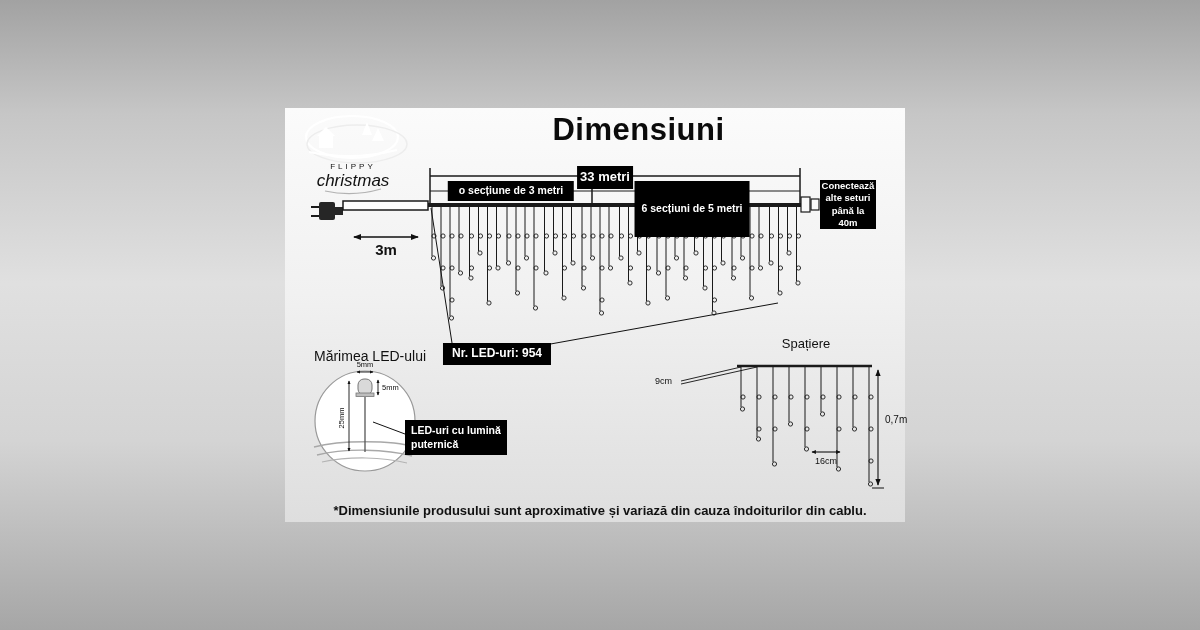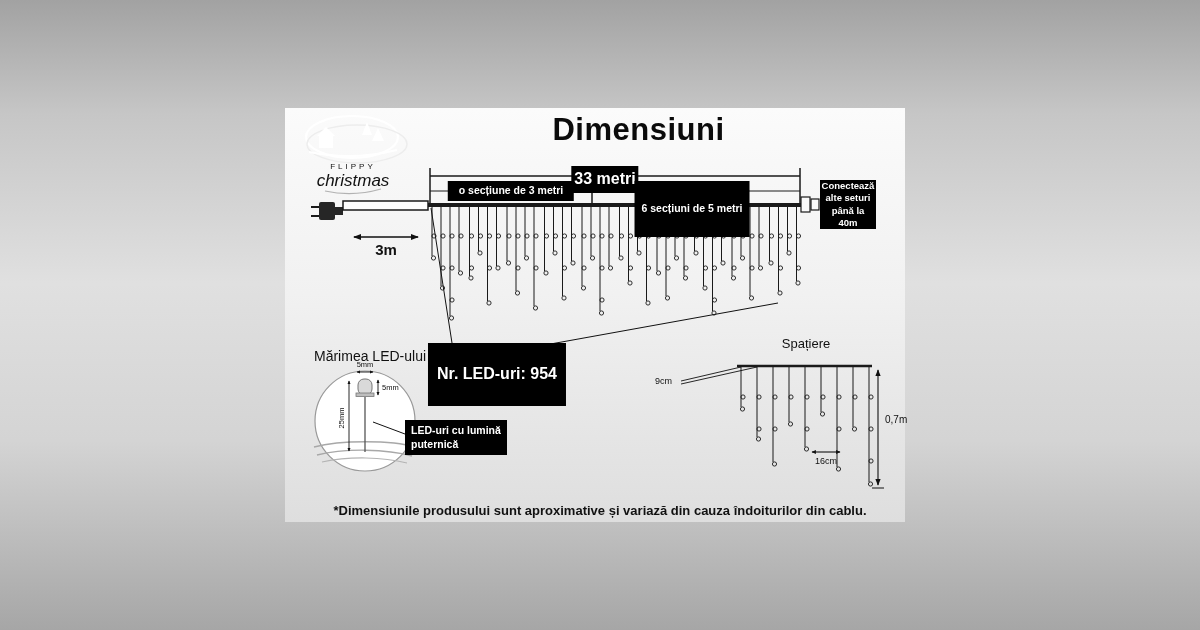--- a/index.html
+++ b/index.html
@@ -274,35 +274,35 @@
       <line x1="349" y1="381" x2="349" y2="451" stroke="#111" stroke-width="0.9" marker-start="url(#mS)" marker-end="url(#mS)"></line>
       <text x="365" y="367" text-anchor="middle" font-size="7.5">5mm</text>
       <text x="382" y="390" font-size="7.5">5mm</text>
       <text x="344" y="418" font-size="7.5" text-anchor="middle" transform="rotate(-90 344 418)">25mm</text>
       <line x1="405" y1="434" x2="373" y2="422" stroke="#111" stroke-width="1"></line>
     </g>
   </svg>
 
   <div class="title">Dimensiuni</div>
 
-  <div class="blk ctr" style="left:605px;top:166px;padding:3px 3px;font-size:16px">33 metri</div>
+  <div class="blk ctr" style="left:605px;top:166px;padding:3px 3px;font-size:13px">33 metri</div>
 
   <div class="blk ctr" style="left:511px;top:181px;padding:3px 11px;font-size:10.5px;white-space:nowrap">o secțiune de 3 metri</div>
 
   <div class="blk ctr" style="left:692px;top:181px;padding:21px 7px;font-size:10.5px;white-space:nowrap">6 secțiuni de 5 metri</div>
 
   <div class="blk" style="left:820px;top:180px;width:56px;padding:0 2px;font-size:9.5px">
     <span>Conectează</span>
     <span>alte seturi</span>
     <span>până la 40m</span>
   </div>
 
   <div class="lbl ctr" style="left:386px;top:241px;font-size:15px;font-weight:bold">3m</div>
 
-  <div class="blk ctr" style="left:497px;top:343px;padding:21px 9px;font-size:16px;white-space:nowrap">Nr. LED-uri: 954</div>
+  <div class="blk ctr" style="left:497px;top:343px;padding:3px 9px;font-size:12px;white-space:nowrap">Nr. LED-uri: 954</div>
 
   <div class="lbl" style="left:314px;top:348px;font-size:14px;font-weight:normal">Mărimea LED-ului</div>
 
   <div class="blk" style="left:405px;top:420px;padding:4px 6px;font-size:10.5px;align-items:flex-start;text-align:left">
     <span>LED-uri cu lumină</span>
     <span>puternică</span>
   </div>
 
   <div class="lbl ctr" style="left:806px;top:336px;font-size:13px;font-weight:normal">Spațiere</div>
 

